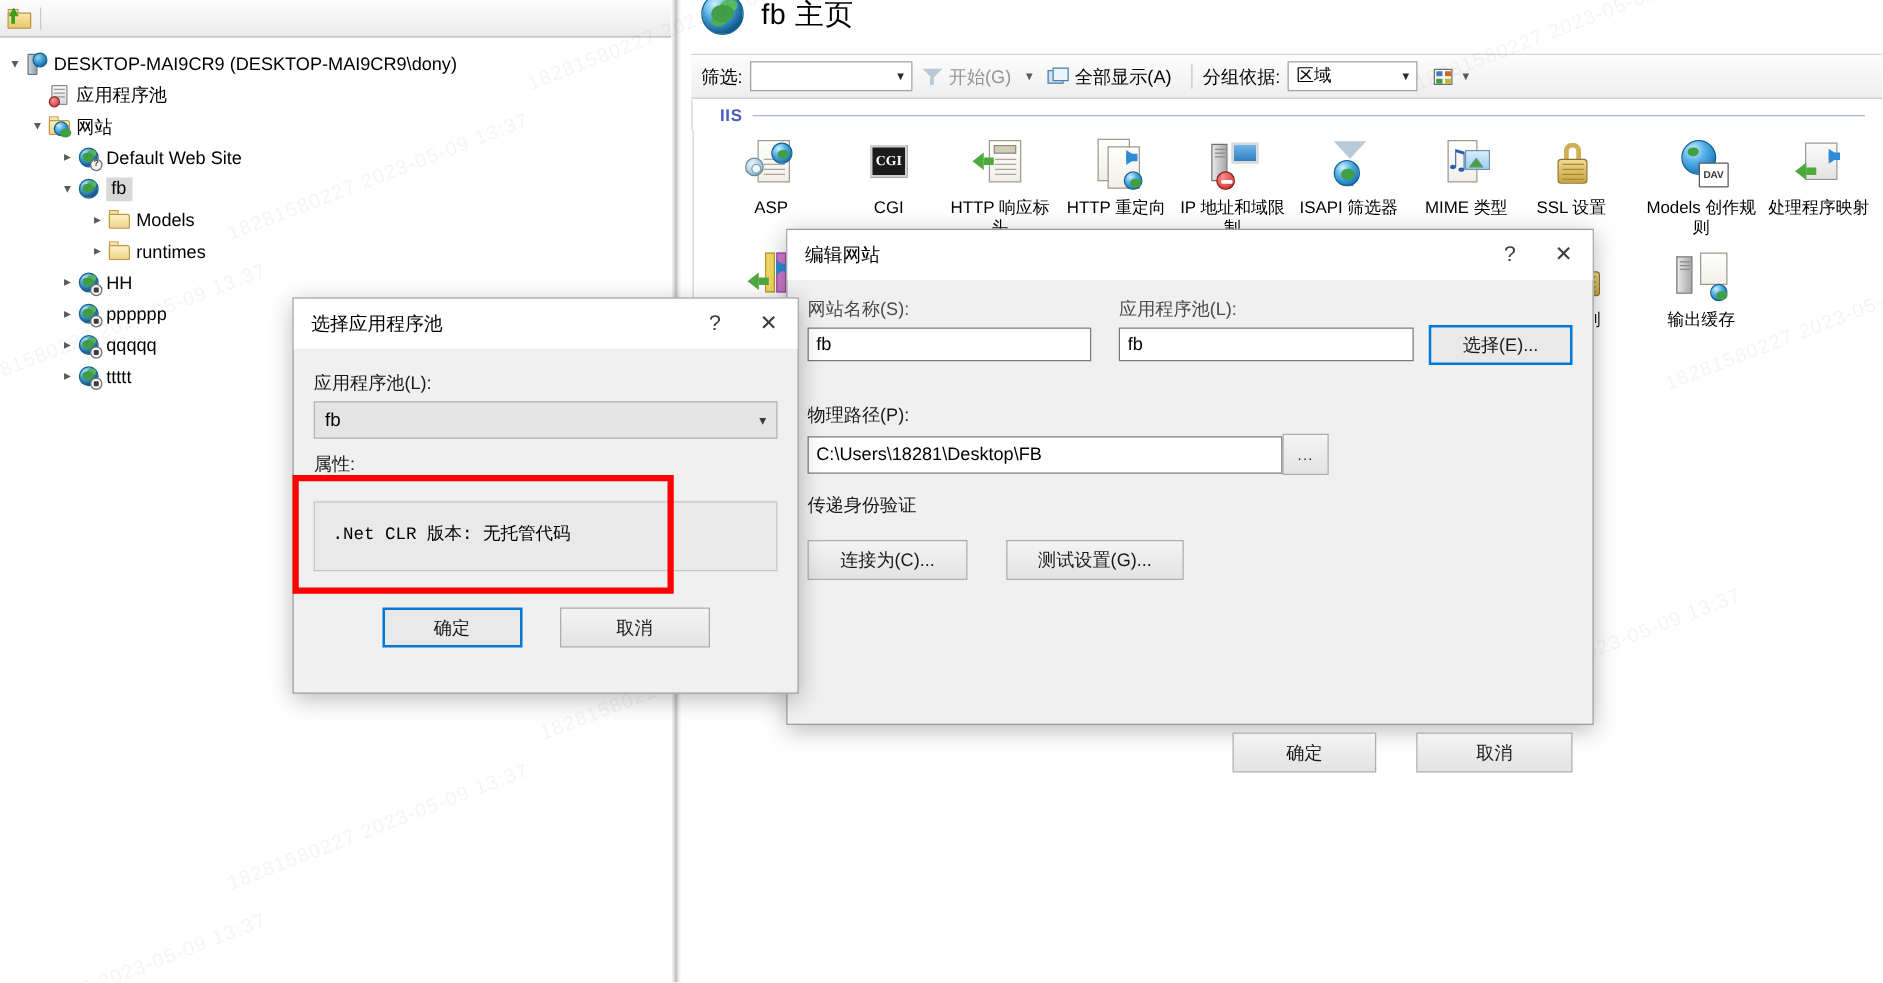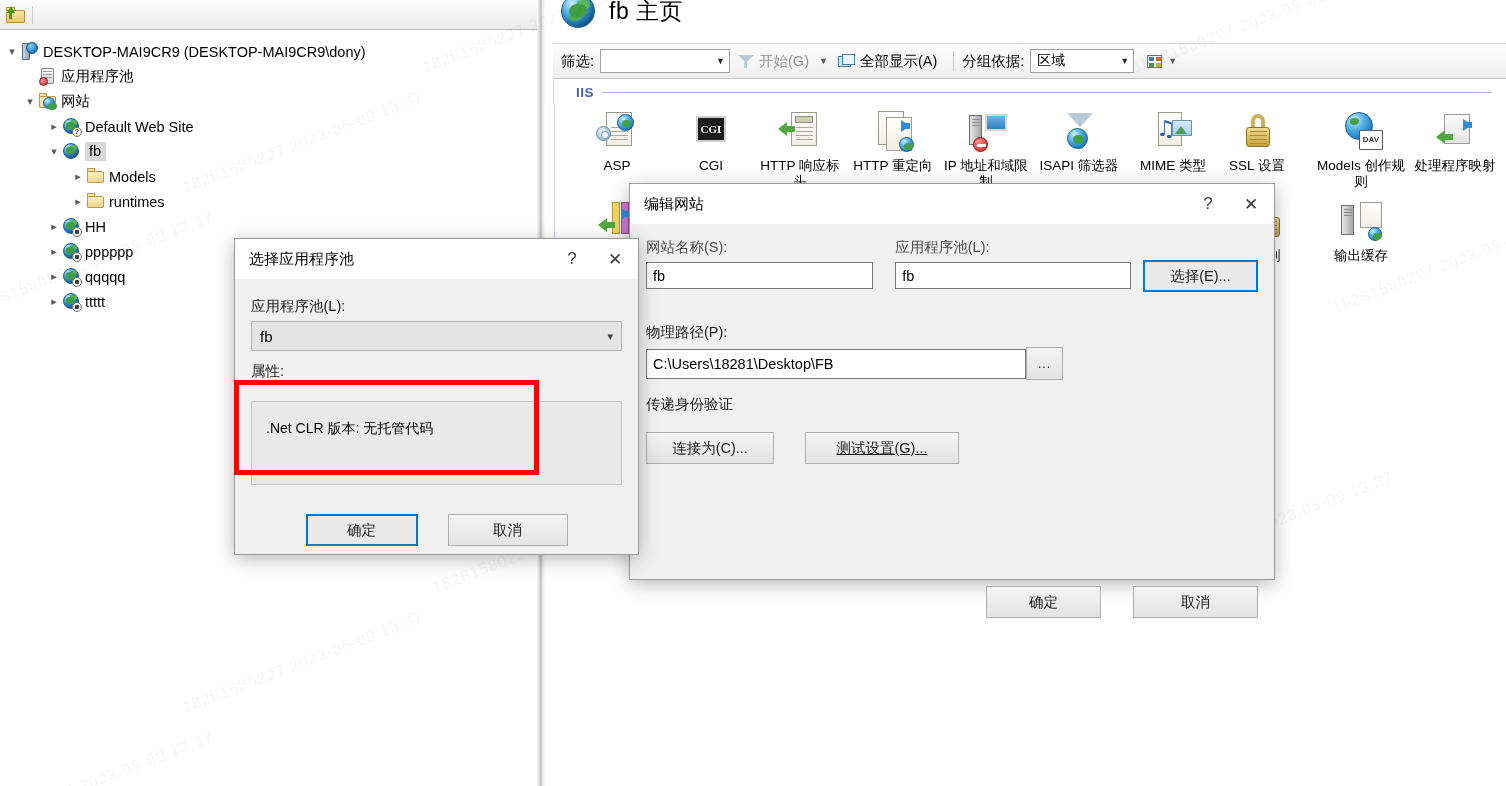--- a/index.html
+++ b/index.html
@@ -703,21 +703,21 @@
         <div class="btn" style="width:37px;height:33px;font-size:12px;letter-spacing:1px;">...</div>
       </div>
     </div>
 
     <div style="margin-top:15px;">
       <div class="fld-label dark">传递身份验证</div>
     </div>
 
     <div style="margin-top:18px; display:flex; gap:31px;">
       <div class="btn" style="width:128px;">连接为(C)...</div>
-      <div class="btn" style="width:154px;text-decoration:underline;">测试设置(G)...</div>
+      <div class="btn" style="width:142px;">测试设置(G)...</div>
     </div>
 
     <div style="position:absolute; right:16px; bottom:-154px; display:flex; gap:32px;">
       <div class="btn" style="width:115px;">确定</div>
       <div class="btn" style="width:125px;">取消</div>
     </div>
   </div>
 </div>
 
 <div class="dialog" style="left:234px; top:238px; width:405px; height:317px;">
@@ -729,21 +729,21 @@
   <div class="dlg-body" style="padding-top:18px;">
 
     <div class="fld-label dark">应用程序池(L):</div>
     <div class="dropdown">
       <span class="dv">fb</span>
       <span class="da">▾</span>
     </div>
 
     <div class="fld-label dark" style="margin-top:11px;">属性:</div>
 
-    <div class="prop-box" style="height:84px; margin-top:20px;">
+    <div class="prop-box" style="height:56px; margin-top:20px;font-family:Liberation Mono, monospace;">
       <div>.Net CLR 版本: 无托管代码</div>
     </div>
 
     <div style="display:flex; gap:30px; justify-content:center; margin-top:29px;">
       <div class="btn focus" style="width:112px;">确定</div>
       <div class="btn" style="width:120px;">取消</div>
     </div>
   </div>
 </div>
 

